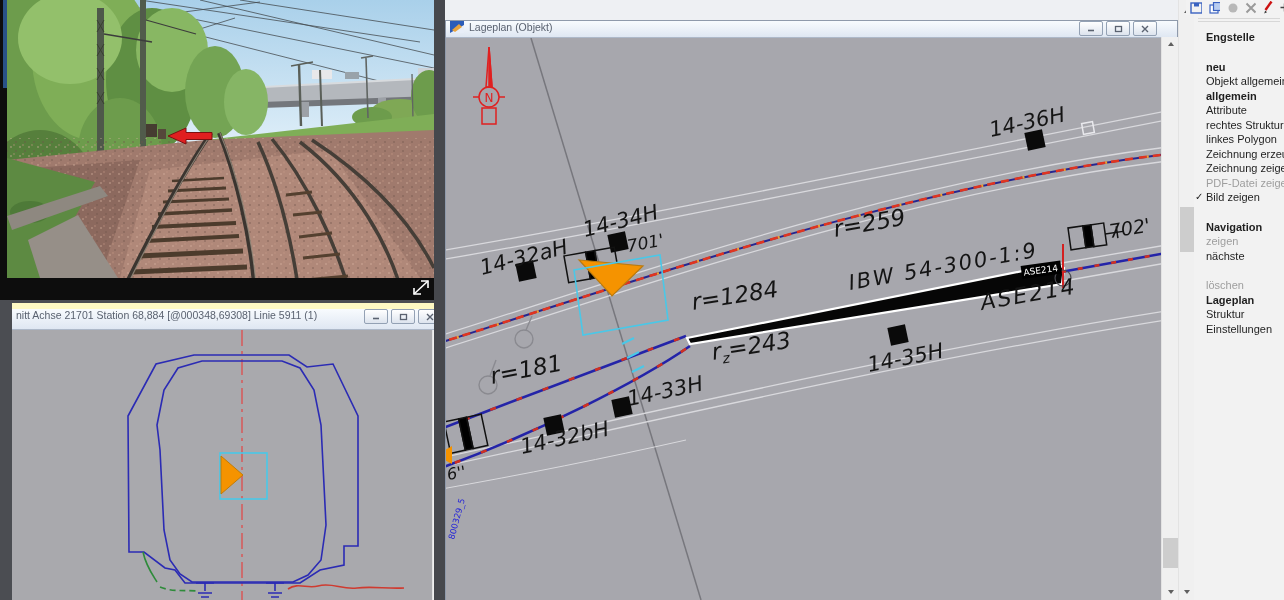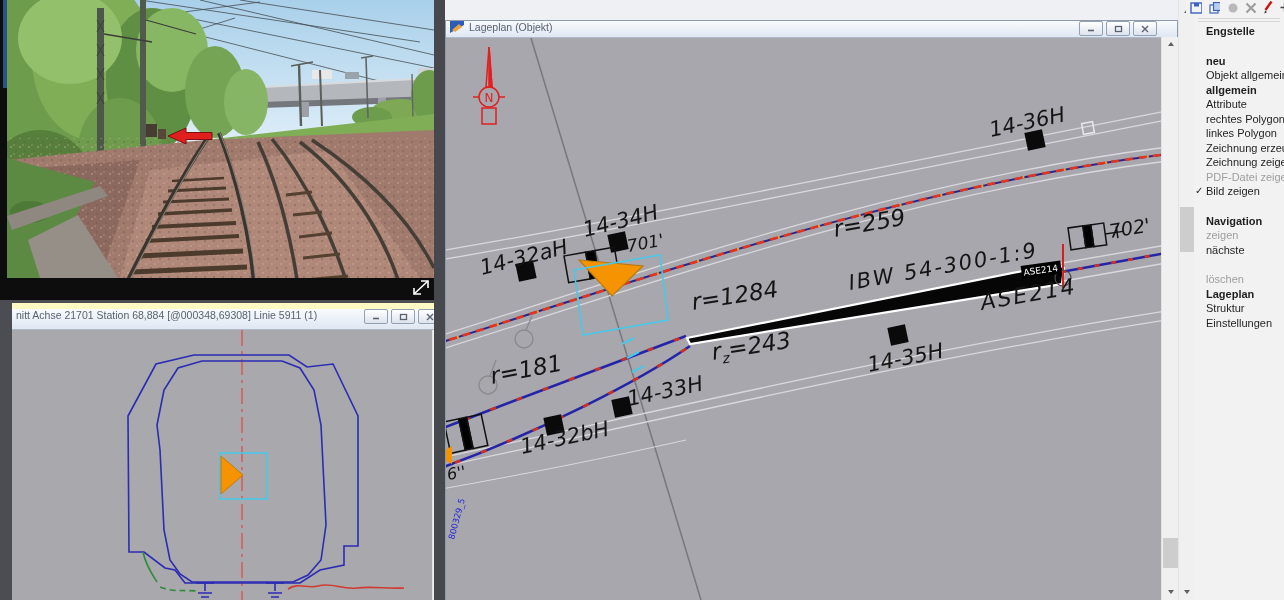--- a/index.html
+++ b/index.html
@@ -16,21 +16,21 @@
   .wbtn svg{display:block;}
   
   .vscroll{position:absolute;background:#f0f0f0;border-left:1px solid #e3e3e3;}
   .sbtn{position:absolute;left:0;right:0;height:14px;display:flex;align-items:center;justify-content:center;}
   .tri-up{width:0;height:0;border-left:3.5px solid transparent;border-right:3.5px solid transparent;border-bottom:4.5px solid #5f5f5f;}
   .tri-dn{width:0;height:0;border-left:3.5px solid transparent;border-right:3.5px solid transparent;border-top:4.5px solid #5f5f5f;}
   .sthumb{position:absolute;left:1px;right:1px;background:#cdcdcd;}
   
   .sidepanel{position:absolute;left:1194px;top:0;width:90px;height:600px;background:#f2f2f2;}
   .grip{position:absolute;left:4px;right:4px;height:1px;background:#d7d7d7;}
-  .menu{position:absolute;left:0;top:24px;right:0;}
+  .menu{position:absolute;left:0;top:30px;right:0;}
   .mi{position:relative;font-size:11px;line-height:14.5px;color:#1f1f1f;padding-left:12px;white-space:nowrap;cursor:default;}
   .mi.hdr{font-weight:bold;}
   .mi.bold{font-weight:bold;}
   .mi.dis{color:#9e9e9e;}
   .mi .chk{position:absolute;left:1px;top:0;font-size:10px;color:#222;}
   .gap{height:15px;}
   
   .photo-pane{position:absolute;left:0;top:0;width:434px;height:300px;background:#0d0d0d;}
   .cross-pane{position:absolute;left:0;top:303px;width:434px;height:297px;background:#f97316;border-top:6px solid #fef9c3;margin-left:12px;}
   .lage-topstrip{position:absolute;left:437px;top:0;width:757px;height:20px;background:#eef0f3;border-bottom:1px solid #d8dce2;}
@@ -415,21 +415,21 @@
   <div class="sidepanel">
     <div class="grip" style="top:18px;"></div>
     <div class="grip" style="top:21px;"></div>
     <div class="menu">
       <div class="mi hdr"><span>Engstelle</span></div>
       <div class="gap"></div>
       <div class="mi bold"><span>neu</span></div>
       <div class="mi"><span>Objekt allgemein</span></div>
       <div class="mi bold"><span>allgemein</span></div>
       <div class="mi"><span>Attribute</span></div>
-      <div class="mi"><span>rechtes Polygon</span></div>
+      <div class="mi"><span>rechtes Struktur</span></div>
       <div class="mi"><span>linkes Polygon</span></div>
       <div class="mi"><span>Zeichnung erzeugen</span></div>
       <div class="mi"><span>Zeichnung zeigen</span></div>
       <div class="mi dis"><span>PDF-Datei zeigen</span></div>
       <div class="mi">
         <span class="chk">✓</span>
         <span>Bild zeigen</span>
       </div>
       <div class="gap"></div>
       <div class="mi hdr"><span>Navigation</span></div>

